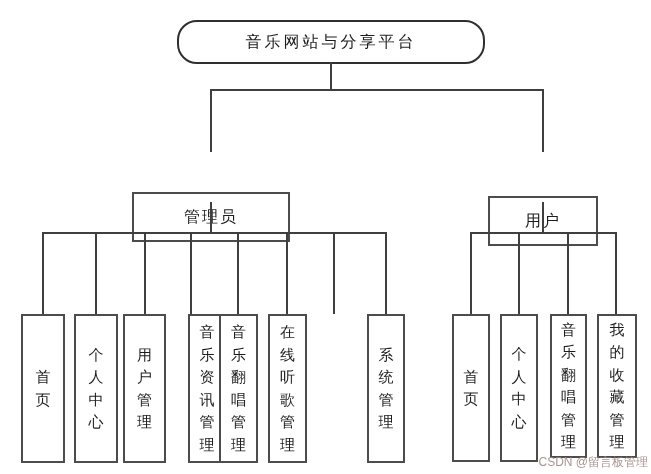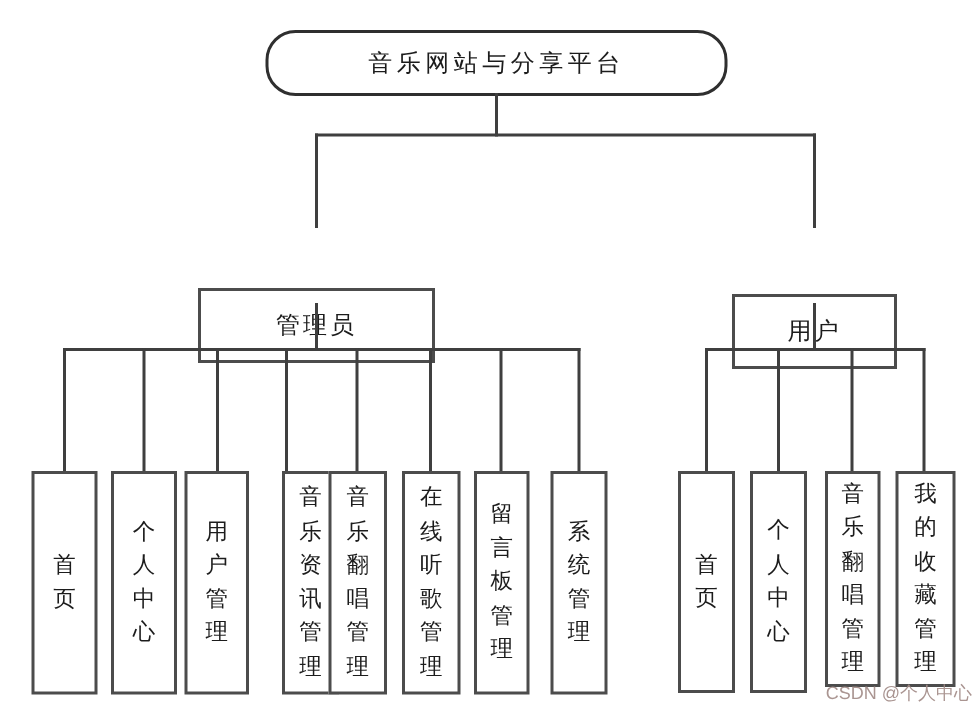--- a/index.html
+++ b/index.html
@@ -99,35 +99,32 @@
   </div>
   <div class="node leaf" style="left:188px; top:314px; width:38px; height:149px;">
     <span class="v-label">音乐资讯管理</span>
   </div>
   <div class="node leaf" style="left:219px; top:314px; width:39px; height:149px;">
     <span class="v-label">音乐翻唱管理</span>
   </div>
   <div class="node leaf" style="left:268px; top:314px; width:39px; height:149px;">
     <span class="v-label">在线听歌管理</span>
   </div>
-  <div class="node leaf" style="left:316px; top:314px; width:37px; height:149px;">
-    <span class="v-label">留言板管理</span>
-  </div>
   <div class="node leaf" style="left:367px; top:314px; width:38px; height:149px;">
     <span class="v-label">系统管理</span>
   </div>
 
   <div class="node leaf" style="left:452px; top:314px; width:38px; height:148px;">
     <span class="v-label">首页</span>
   </div>
   <div class="node leaf" style="left:500px; top:314px; width:38px; height:148px;">
     <span class="v-label">个人中心</span>
   </div>
   <div class="node leaf" style="left:550px; top:314px; width:37px; height:144px;">
     <span class="v-label">音乐翻唱管理</span>
   </div>
   <div class="node leaf" style="left:597px; top:314px; width:40px; height:144px;">
     <span class="v-label">我的收藏管理</span>
   </div>
 
-  <div id="watermark">CSDN @个人中心</div>
+  <div id="watermark">CSDN @留言板管理</div>
 
 </div>
 
 </body></html>

